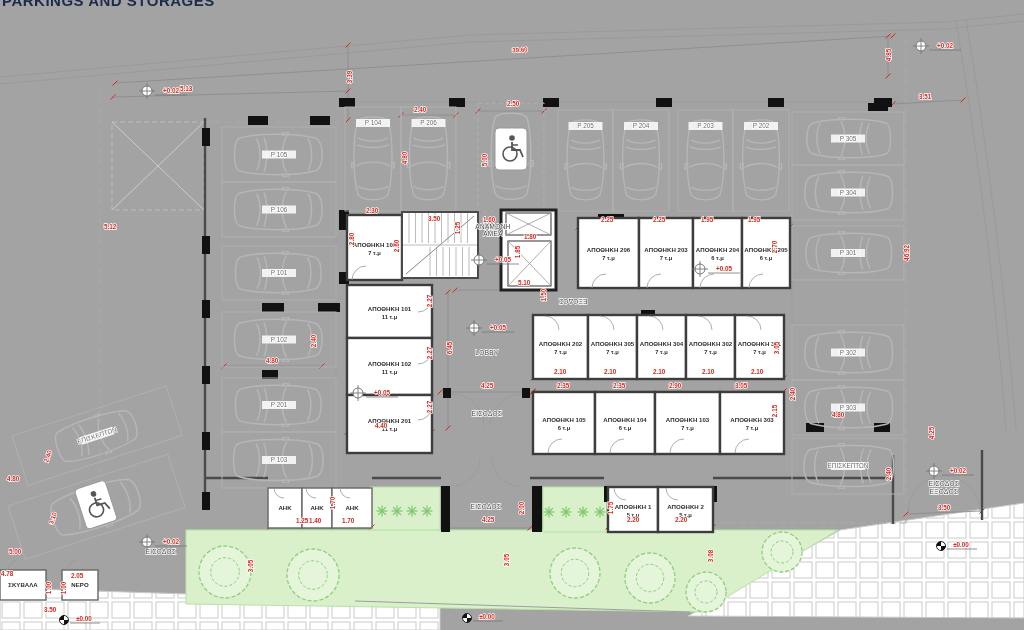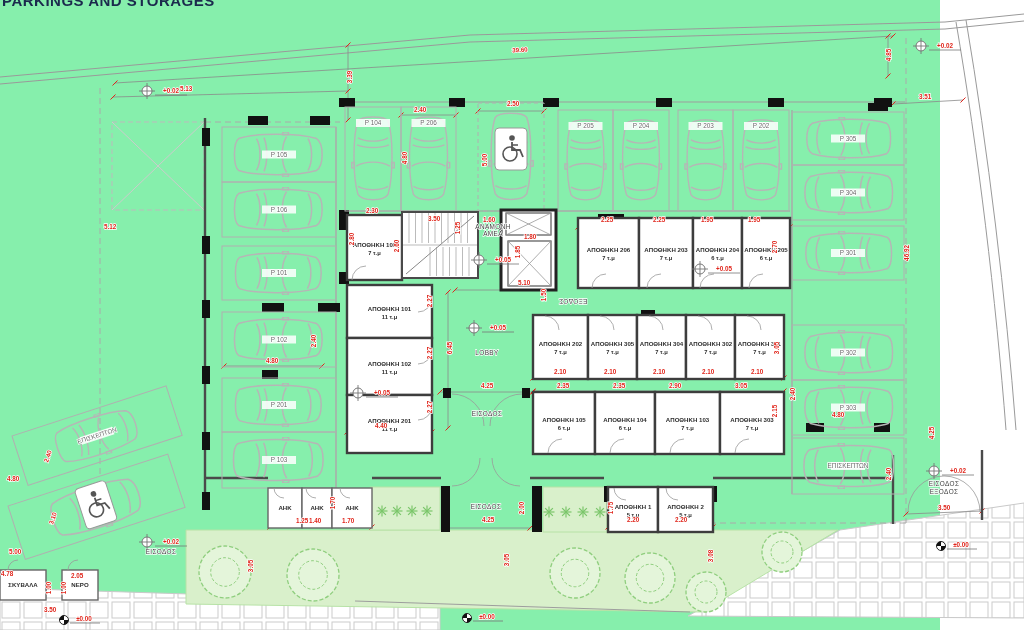--- a/index.html
+++ b/index.html
@@ -1,16 +1,16 @@
 <!DOCTYPE html>
 <html><head>
 <meta charset="utf-8">
 <style>
   html,body{margin:0;padding:0;background:#fff;width:1024px;height:630px;overflow:hidden;}
-  #stage{position:relative;width:940px;height:630px;background:#86efac;font-family:"Liberation Sans",sans-serif;}
+  #stage{position:relative;width:1024px;height:630px;background:#a3a3a3;font-family:"Liberation Sans",sans-serif;}
   #sheet-title{position:absolute;top:-8px;left:2px;font-size:15px;font-weight:bold;color:#1b2a4d;letter-spacing:.5px;white-space:nowrap;}
   svg{position:absolute;top:0;left:0;}
   text{font-family:"Liberation Sans",sans-serif;}
   .dim{fill:#e0251b;font-weight:bold;font-size:6.3px;paint-order:stroke;stroke:#ffffff;stroke-width:1.4px;}
   .rmname{fill:#2d2d2d;font-weight:bold;font-size:6.1px;paint-order:stroke;stroke:#fff;stroke-width:1.2px;}
   .rmarea{fill:#2d2d2d;font-weight:bold;font-size:5.8px;paint-order:stroke;stroke:#fff;stroke-width:1.2px;}
   .plabel{fill:#6a6a6a;font-size:6.4px;paint-order:stroke;stroke:#fff;stroke-width:1.4px;}
   .lbl{fill:#3c3c3c;font-size:6.4px;letter-spacing:.4px;paint-order:stroke;stroke:#fff;stroke-width:1.3px;}
   #car-sym *{fill:none;stroke:#b6b6b6;stroke-width:1.6;}
 </style>

